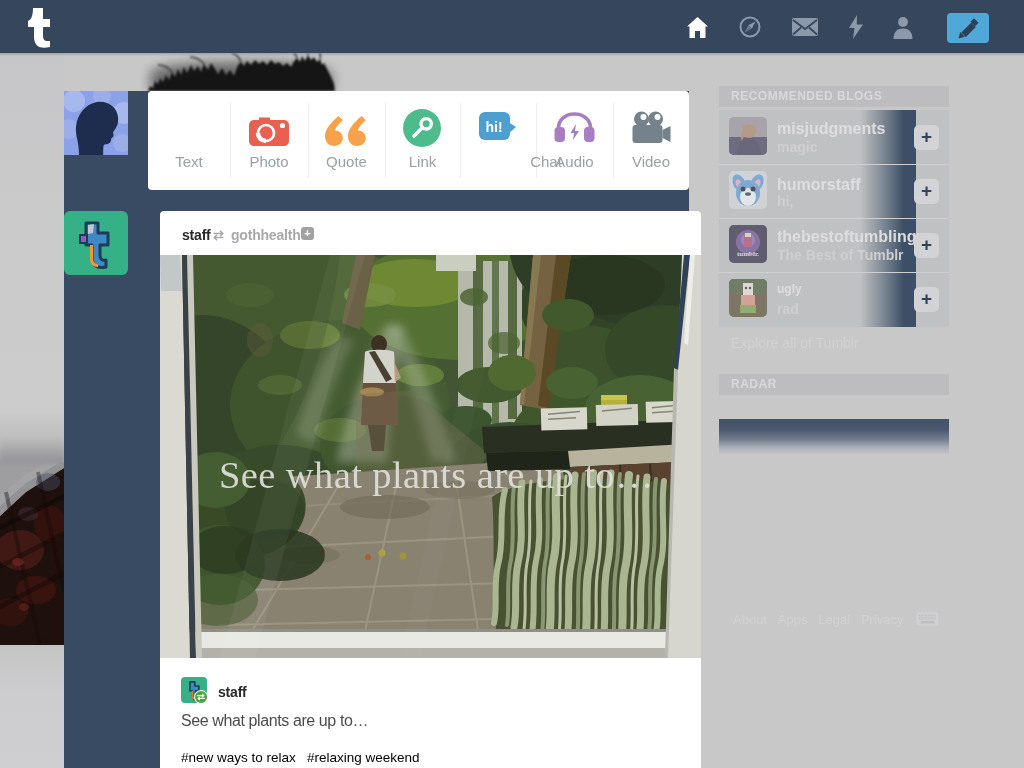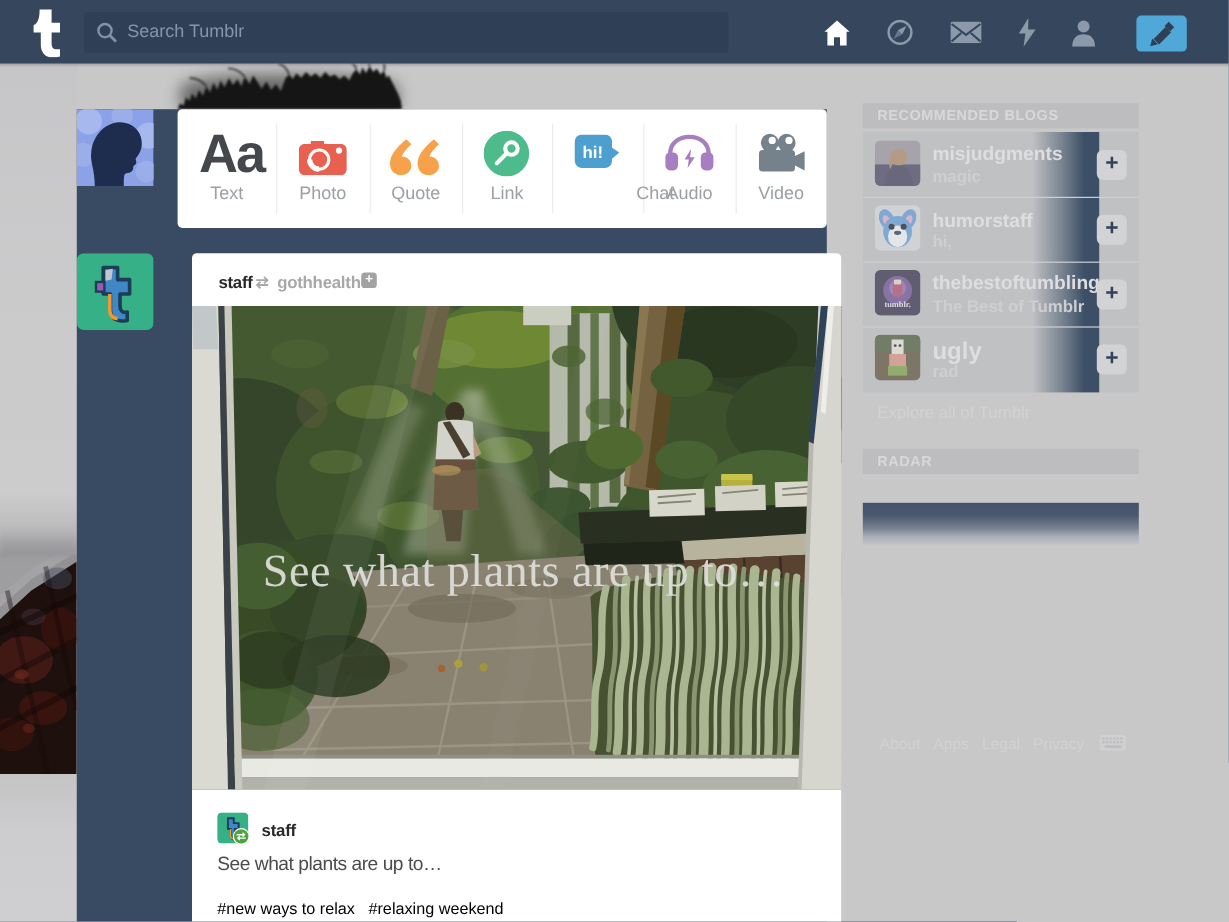--- a/index.html
+++ b/index.html
@@ -63,21 +63,20 @@
 </svg>
 
 <div class="abs" style="left:148px;top:91px;width:541px;height:99px;background:#fff;border-radius:4px;">
   <div class="abs" style="left:82px;top:12px;width:1px;height:75px;background:#ececec;"></div>
   <div class="abs" style="left:160px;top:12px;width:1px;height:75px;background:#ececec;"></div>
   <div class="abs" style="left:237px;top:12px;width:1px;height:75px;background:#ececec;"></div>
   <div class="abs" style="left:312px;top:12px;width:1px;height:75px;background:#ececec;"></div>
   <div class="abs" style="left:388px;top:12px;width:1px;height:75px;background:#ececec;"></div>
   <div class="abs" style="left:465px;top:12px;width:1px;height:75px;background:#ececec;"></div>
 
-  <div class="abs" style="left:4px;top:14px;width:82px;text-align:center;font-size:45px;font-weight:bold;color:#44484c;line-height:45px;letter-spacing:-1.5px;">Aa</div>
   <div class="abs lbl" style="left:0;top:62px;width:82px;">Text</div>
 
   <svg class="abs" style="left:101px;top:25px;" width="40" height="30" viewBox="0 0 40 30">
     <path d="M5,4 L10,4 L10,1.5 L21,1.5 L21,4 L35,4 C37.8,4 40,6.2 40,9 L40,25 C40,27.8 37.8,30 35,30 L5,30 C2.2,30 0,27.8 0,25 L0,9 C0,6.2 2.2,4 5,4 Z" fill="#e8604f"></path>
     <circle cx="17" cy="17" r="8" fill="none" stroke="#fff" stroke-width="2.6"></circle>
     <path d="M17,25 A8,8 0 0 1 9,17" fill="none" stroke="#fff" stroke-width="4.4"></path>
     <circle cx="33.5" cy="9.5" r="2.6" fill="#fff"></circle>
   </svg>
   <div class="abs lbl" style="left:82px;top:62px;width:78px;">Photo</div>
 
@@ -367,21 +366,21 @@
   <svg class="abs" style="left:729px;top:279px;border-radius:5px;" width="38" height="38" viewBox="0 0 38 38">
     <rect width="38" height="38" fill="#5a5038"></rect>
     <rect x="0" y="0" width="38" height="14" fill="#4a5a3a"></rect>
     <path d="M14,4 L24,4 L24,16 L14,16 Z" fill="#e8e4dc"></path>
     <circle cx="17" cy="9" r="1.2" fill="#222"></circle>
       <circle cx="21" cy="9" r="1.2" fill="#222"></circle>
     <rect x="12" y="16" width="14" height="12" fill="#d89080"></rect>
     <rect x="11" y="26" width="16" height="8" fill="#7aa048"></rect>
     <rect width="38" height="38" fill="#c6c6c8" opacity="0.32"></rect>
   </svg>
-  <div class="abs" style="left:777px;top:282px;font-size:20px;font-weight:bold;color:#dedee0;">ugly</div>
+  <div class="abs" style="left:777px;top:282px;font-size:12px;font-weight:bold;color:#dedee0;">ugly</div>
   <div class="abs" style="left:777px;top:301px;font-size:14px;font-weight:bold;color:#cfcfd2;">rad</div>
 
   <div class="abs" style="left:914px;top:125px;width:25px;height:25px;background:#d3d3d5;border-radius:5px;color:#31435a;font-size:19px;font-weight:bold;text-align:center;line-height:24px;">+</div>
   <div class="abs" style="left:914px;top:179px;width:25px;height:25px;background:#d3d3d5;border-radius:5px;color:#31435a;font-size:19px;font-weight:bold;text-align:center;line-height:24px;">+</div>
   <div class="abs" style="left:914px;top:233px;width:25px;height:25px;background:#d3d3d5;border-radius:5px;color:#31435a;font-size:19px;font-weight:bold;text-align:center;line-height:24px;">+</div>
   <div class="abs" style="left:914px;top:287px;width:25px;height:25px;background:#d3d3d5;border-radius:5px;color:#31435a;font-size:19px;font-weight:bold;text-align:center;line-height:24px;">+</div>
 
   <div class="abs" style="left:731px;top:335px;font-size:14px;color:#d2d2d4;">Explore all of Tumblr</div>
 
   <div class="abs" style="left:719px;top:374px;width:230px;height:21px;background:#bdbdbf;line-height:21px;padding-left:12px;font-size:12px;font-weight:bold;letter-spacing:0.5px;color:#d8d8da;">RADAR</div>
@@ -407,27 +406,20 @@
     </g>
   </svg>
 </div>
 
 <div class="abs" style="left:0;top:53px;width:1024px;height:3px;background:linear-gradient(rgba(90,90,95,0.35), rgba(90,90,95,0));"></div>
 
 <div class="abs" style="left:0;top:0;width:1024px;height:53px;background:#36465d;">
   <svg class="abs" style="left:24px;top:7px;" width="27" height="41" viewBox="0 0 27 41">
     <path d="M9,1 L19,1 L19,12 L26,12 L26,20 L19,20 L19,29 C19,33 21,34.5 24,34 L26,34 L26,40 C14,43 10,37 10,30 L10,20 L4,20 L4,14 C8,12.5 9,7 9,1 Z" fill="#fff"></path>
   </svg>
-  <div class="abs" style="left:70px;top:10px;width:537px;height:34px;background:#2f3f55;border-radius:3px;">
-    <svg class="abs" style="left:10px;top:8px;" width="18" height="18" viewBox="0 0 18 18">
-      <circle cx="7.5" cy="7.5" r="5.5" fill="none" stroke="#8292a6" stroke-width="2"></circle>
-      <path d="M11.5,11.5 L16,16" stroke="#8292a6" stroke-width="2.4" stroke-linecap="round"></path>
-    </svg>
-    <div class="abs" style="left:36px;top:8px;font-size:15px;color:#8695aa;">Search Tumblr</div>
-  </div>
 
   <svg class="abs" style="left:686px;top:16px;" width="23" height="23" viewBox="0 0 23 23">
     <path d="M11.5,1 L22,10.5 L19.5,10.5 L19.5,22 L14,22 L14,15 L9,15 L9,22 L3.5,22 L3.5,10.5 L1,10.5 Z" fill="#fff"></path>
   </svg>
 
   <svg class="abs" style="left:739px;top:16px;" width="22" height="22" viewBox="0 0 22 22">
     <circle cx="11" cy="11" r="9.5" fill="none" stroke="#8b99ab" stroke-width="2"></circle>
     <path d="M16.5,5.5 L12.8,12.8 L9.2,9.2 Z" fill="#8b99ab"></path>
     <path d="M5.5,16.5 L9.2,9.2 L12.8,12.8 Z" fill="#65758f"></path>
   </svg>

